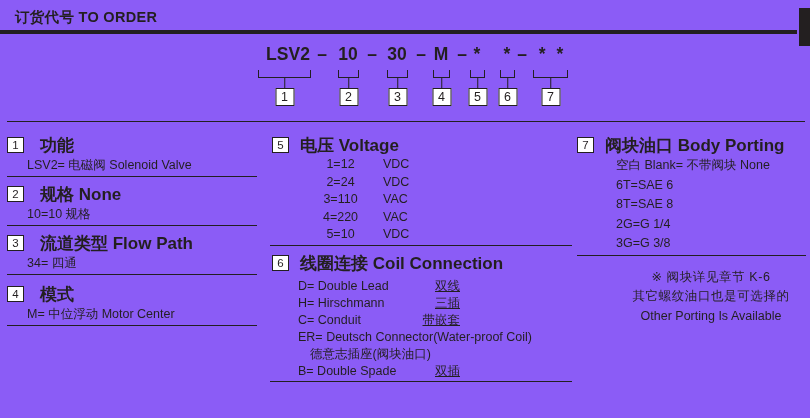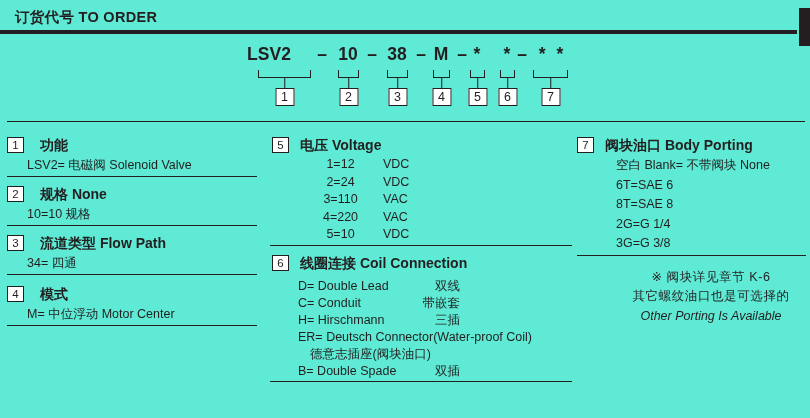--- a/index.html
+++ b/index.html
@@ -1,16 +1,16 @@
 <!DOCTYPE html>
 <html><head>
 <meta charset="utf-8">
 <style>
   html,body{margin:0;padding:0;background:#fff;}
-  .page{position:relative;width:810px;height:418px;background:#5eead4;color:#231f20;
+  .page{position:relative;width:810px;height:418px;background:#8b5cf6;color:#231f20;
         font-family:"Liberation Sans","DejaVu Sans",sans-serif;overflow:hidden;}
   
   .hdr-title{position:absolute;left:15px;top:8px;font-size:14.5px;font-weight:bold;letter-spacing:.3px;}
   .hdr-rule{position:absolute;left:0;top:30px;width:797px;height:4px;background:#231f20;}
   .edge-tab{position:absolute;left:799px;top:8px;width:11px;height:38px;background:#231f20;}
   
   .tok{position:absolute;top:44px;transform:translateX(-50%);font-size:17.5px;font-weight:bold;white-space:pre;}
   .tok.wide{word-spacing:6px;}
   .marker{position:absolute;top:70px;height:37px;}
   .bracket{position:absolute;left:0;right:0;top:0;height:7px;
@@ -24,51 +24,51 @@
   .col-left{left:7px;width:250px;}
   .col-mid{left:270px;width:302px;}
   .col-right{left:577px;width:229px;}
   .sec{padding-top:0;}
   .sec+.sec{margin-top:9px;}
   .sec.mt{margin-top:11px;}
   .pad-top{padding-top:7px;}
   .sec-head{display:flex;align-items:flex-start;height:17px;}
   .numbox{flex:none;width:15px;height:14px;border:1.2px solid #231f20;font-size:11.5px;line-height:14px;
           text-align:center;background:#fff;}
-  .sec-title{font-weight:bold;font-size:14px;line-height:17px;margin-left:16px;white-space:nowrap;}
+  .sec-title{font-weight:bold;font-size:17px;line-height:17px;margin-left:16px;white-space:nowrap;}
   .col-mid .sec-title,.col-right .sec-title{margin-left:11px;}
   .col-mid .numbox{margin-left:2px;}
   .sec-body{margin-top:2px;margin-left:20px;line-height:19px;white-space:nowrap;}
   .col-mid .sec-body{margin-left:28px;}
   .col-right .sec-body{margin-left:39px;line-height:19.6px;}
   .s5-body{line-height:17.5px;}
   .s5-code{display:inline-block;width:85px;text-align:center;}
   .s6-body{margin-top:6px;line-height:17px;width:162px;}
   .s6-row{display:flex;justify-content:space-between;white-space:nowrap;}
-  .s6-row .desc{margin-left:14px;}
+  .s6-row .desc{margin-left:14px;text-decoration:underline;}
   .s6-row.indent{margin-left:12px;}
   .sec-rule{border:none;border-top:1.2px solid #231f20;margin:1px 0 0 0;height:0;}
   .note{margin-top:12px;margin-left:39px;line-height:19.5px;letter-spacing:.6px;white-space:nowrap;text-align:center;}
-  .note .en{letter-spacing:0;font-style:italic;}
+  .note .en{letter-spacing:0;}
 </style>
 </head>
 <body>
 
 <div class="page">
 
   <div class="hdr-title">订货代号 TO ORDER</div>
   <div class="hdr-rule"></div>
   <div class="edge-tab"></div>
 
   <div>
-    <span class="tok" style="left:269px">LSV2</span>
+    <span class="tok" style="left:288px">LSV2</span>
     <span class="tok" style="left:322px">–</span>
     <span class="tok" style="left:348px">10</span>
     <span class="tok" style="left:372px">–</span>
-    <span class="tok" style="left:397px">38</span>
+    <span class="tok" style="left:397px">30</span>
     <span class="tok" style="left:421px">–</span>
     <span class="tok" style="left:441px">M</span>
     <span class="tok" style="left:462px">–</span>
     <span class="tok" style="left:477px">*</span>
     <span class="tok" style="left:507px">*</span>
     <span class="tok" style="left:522px">–</span>
     <span class="tok wide" style="left:551px">* *</span>
 
     <div class="marker" style="left:258px;width:53px">
       <div class="bracket"></div>
@@ -163,26 +163,26 @@
       <div class="sec-head">
         <span class="numbox">6</span>
         <span class="sec-title">线圈连接 Coil Connection</span>
       </div>
       <div class="sec-body s6-body">
         <div class="s6-row">
             <span>D= Double Lead</span>
             <span class="desc">双线</span>
           </div>
         <div class="s6-row">
+            <span>H= Hirschmann</span>
+            <span class="desc">三插</span>
+          </div>
+        <div class="s6-row">
             <span>C= Conduit</span>
             <span class="desc">带嵌套</span>
-          </div>
-        <div class="s6-row">
-            <span>H= Hirschmann</span>
-            <span class="desc">三插</span>
           </div>
         <div class="s6-row">
             <span>ER= Deutsch Connector(Water-proof Coil)</span>
           </div>
         <div class="s6-row indent">
             <span>德意志插座(阀块油口)</span>
           </div>
         <div class="s6-row">
             <span>B= Double Spade</span>
             <span class="desc">双插</span>

